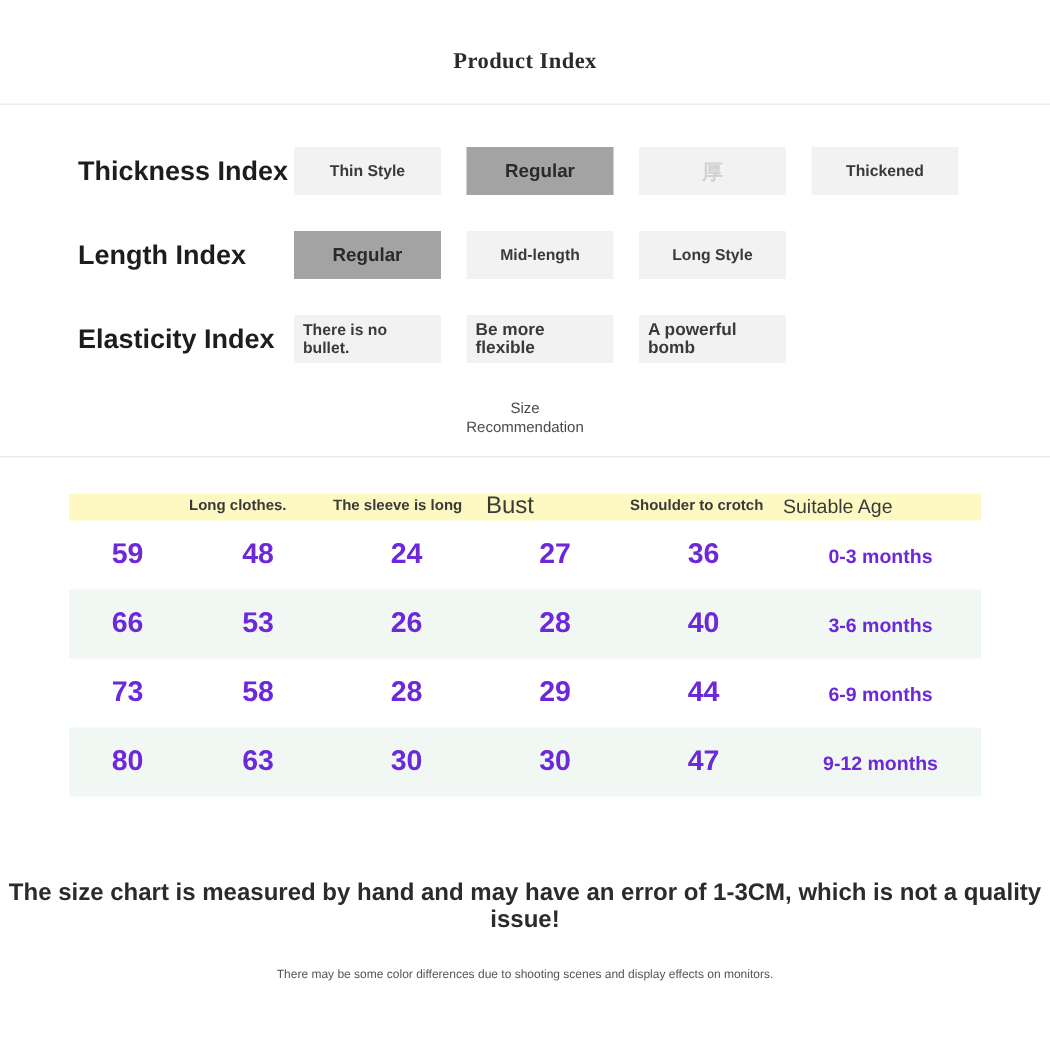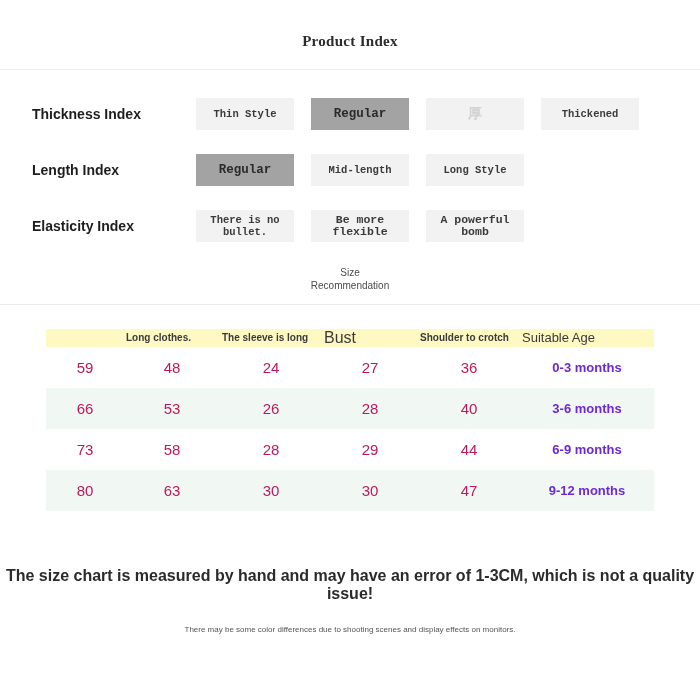--- a/index.html
+++ b/index.html
@@ -40,47 +40,46 @@
   .index-block {
     padding: 16px 0 6px 0;
   }
   .index-row {
     display: flex;
     align-items: center;
     height: 56px;
   }
   .index-label {
     width: 196px;
-    padding-left: 32px;
+    padding-left: 52px;
     box-sizing: border-box;
-    font-size: 14px;
+    font-size: 18px;
     font-weight: 700;
     color: #1d1d1d;
   }
   .cells {
     flex: 1;
     display: flex;
     gap: 17px;
     padding-right: 42px;
   }
   .cell {
     width: 98px;
     height: 32px;
     display: flex;
     align-items: center;
     justify-content: center;
-    text-align: center;
+    text-align: left;
     font-size: 10.5px;
     line-height: 12px;
     font-weight: 700;
     color: #3a3a3a;
     background: #f2f2f2;
     padding: 0 6px;
     box-sizing: border-box;
-    font-family: Liberation Mono, monospace;
   }
   .cell.selected {
     background: #a3a3a3;
     color: #2a2a2a;
     font-size: 12.5px;
   }
   .cell.fade {
     color: #d2d2d2;
     font-size: 14px;
   }
@@ -129,24 +128,24 @@
   }
   thead th.col0 { width: 74px; }
   thead th.col1 { width: 92px; }
   thead th.col2 { width: 98px; }
   thead th.col3 { width: 92px; font-size: 16px; font-weight: 400; font-family: "Liberation Sans", sans-serif; }
   thead th.col4 { width: 98px; }
   thead th.col5 { font-size: 13px; font-weight: 400; }
 
   tbody td {
     text-align: center;
-    font-size: 15px;
-    color: #be185d;
+    font-size: 19px;
+    color: #6d28d9;
     padding: 12px 2px;
-    font-weight: 400;
+    font-weight: 700;
   }
   tbody td.age {
     font-size: 13px;
     font-weight: 700;
     color: #6d28d9;
   }
   tbody tr.alt td {
     background: #f1f8f4;
   }
 

